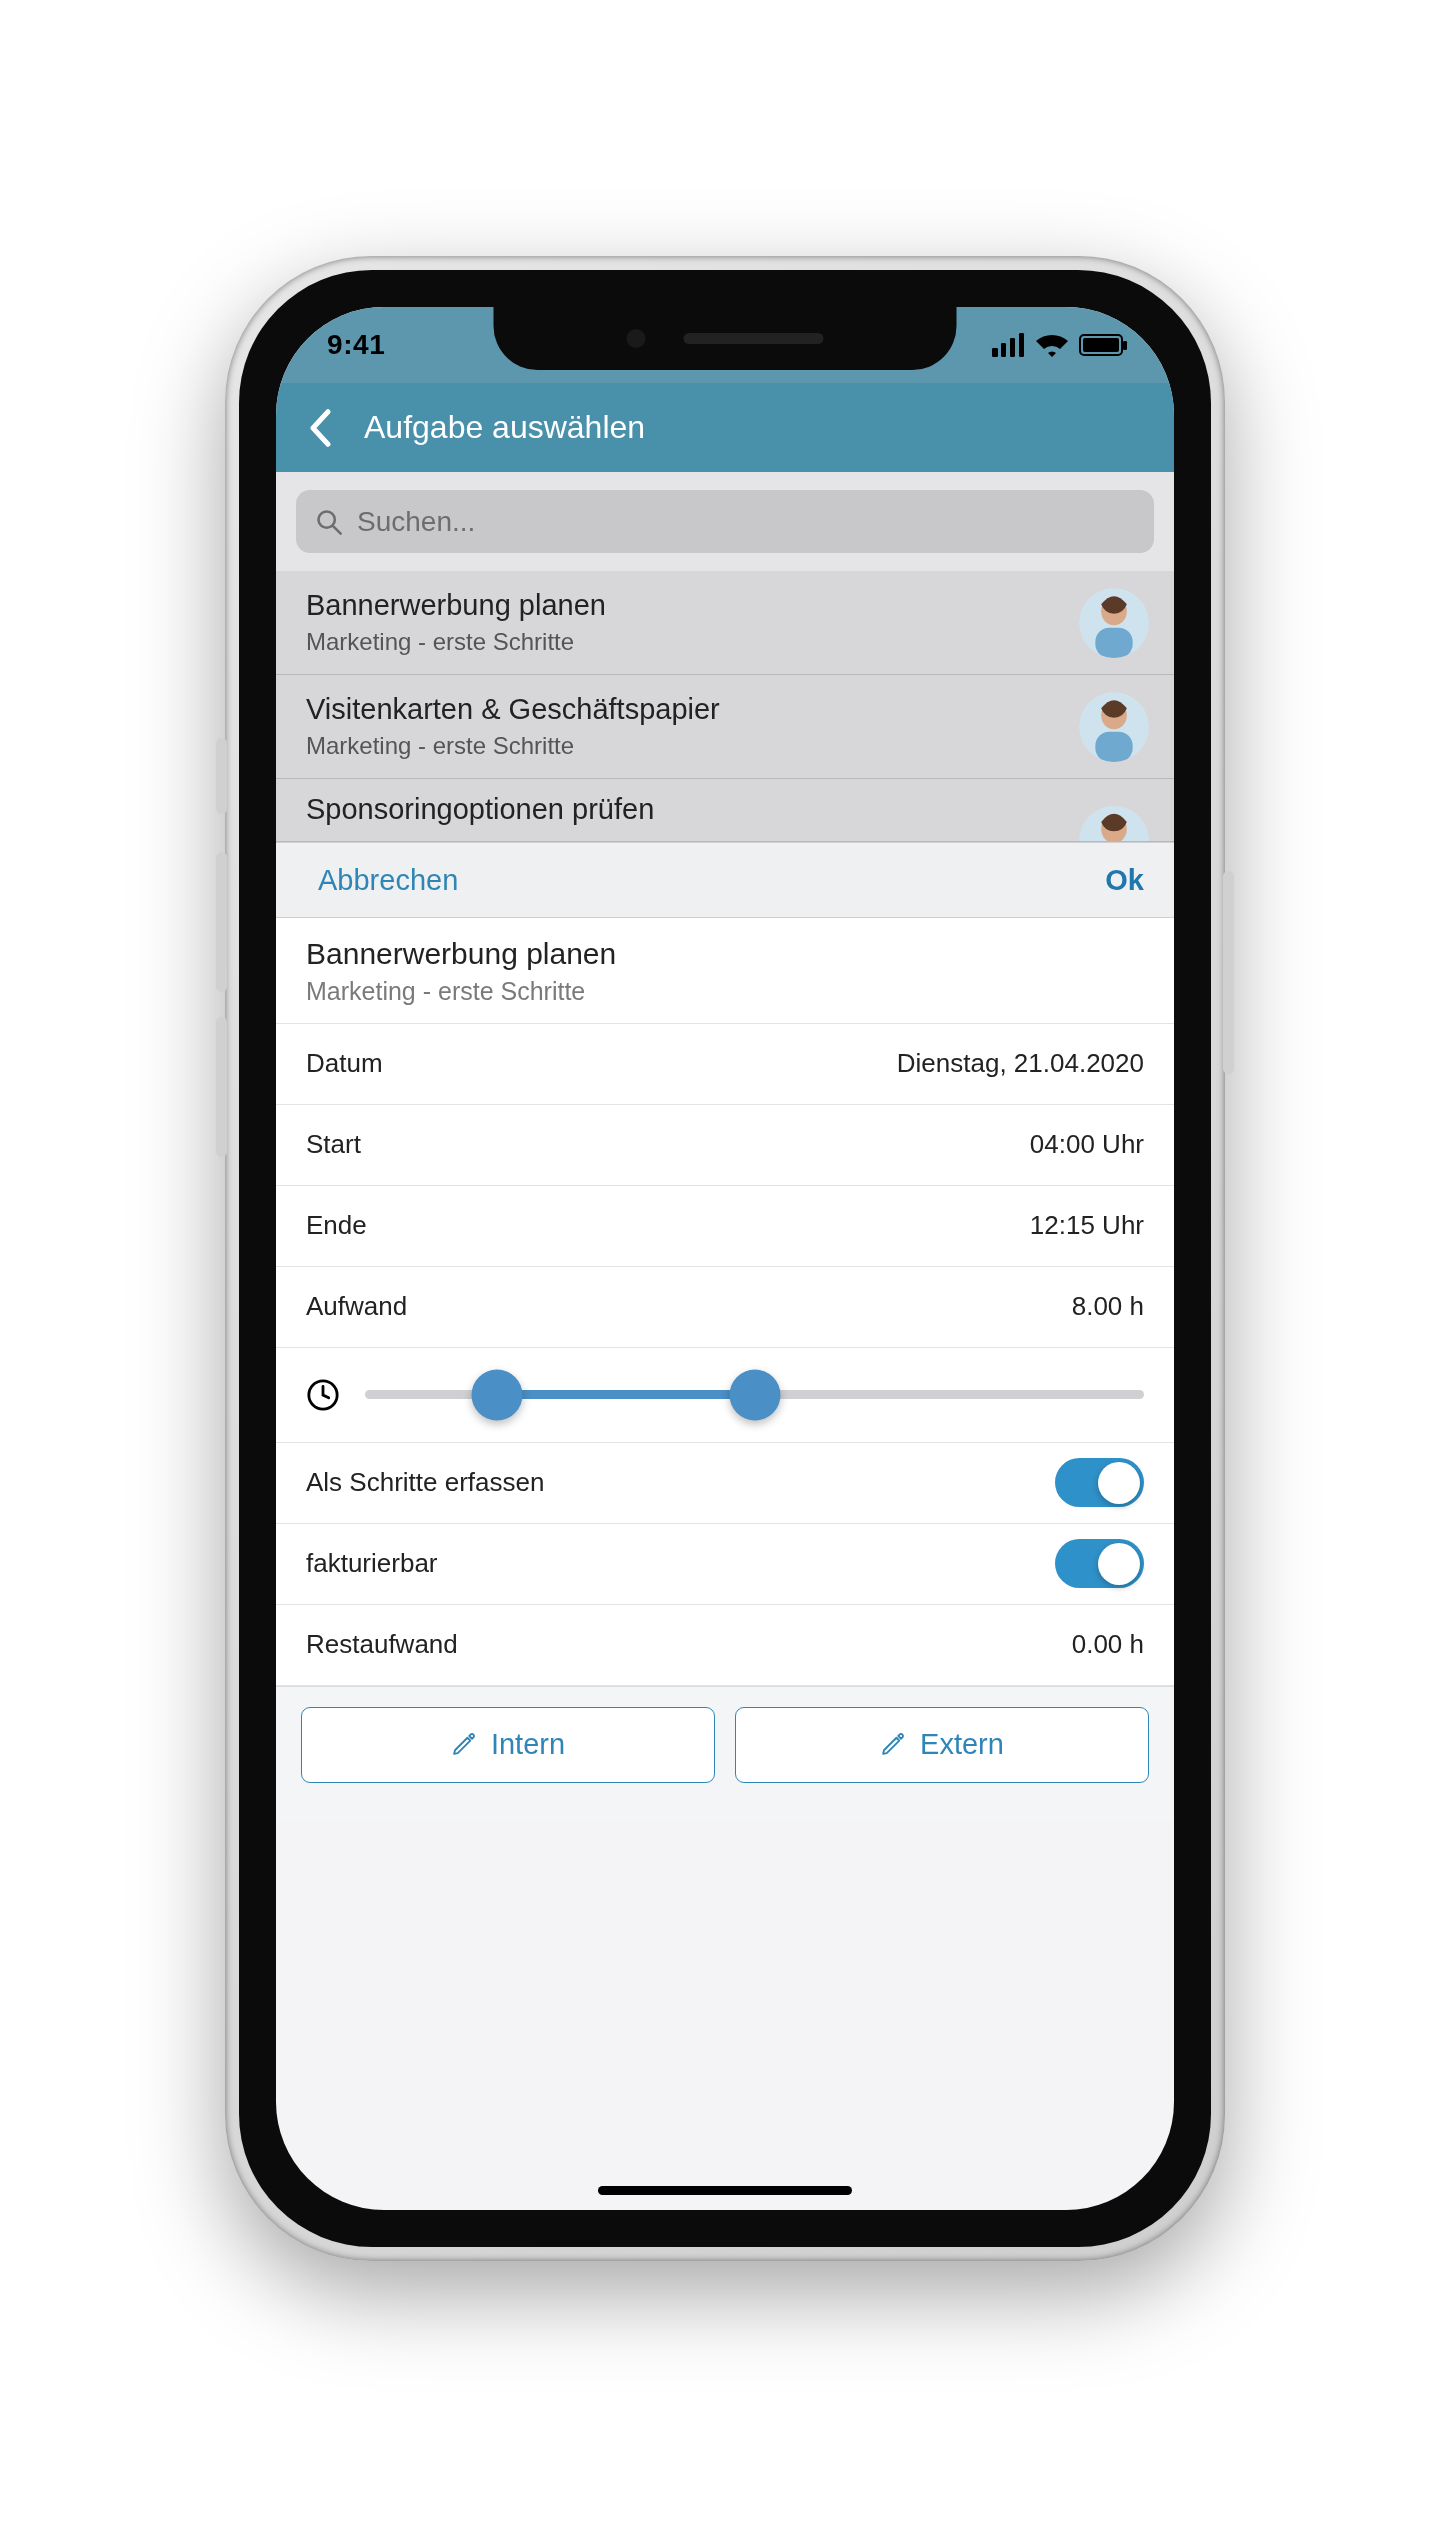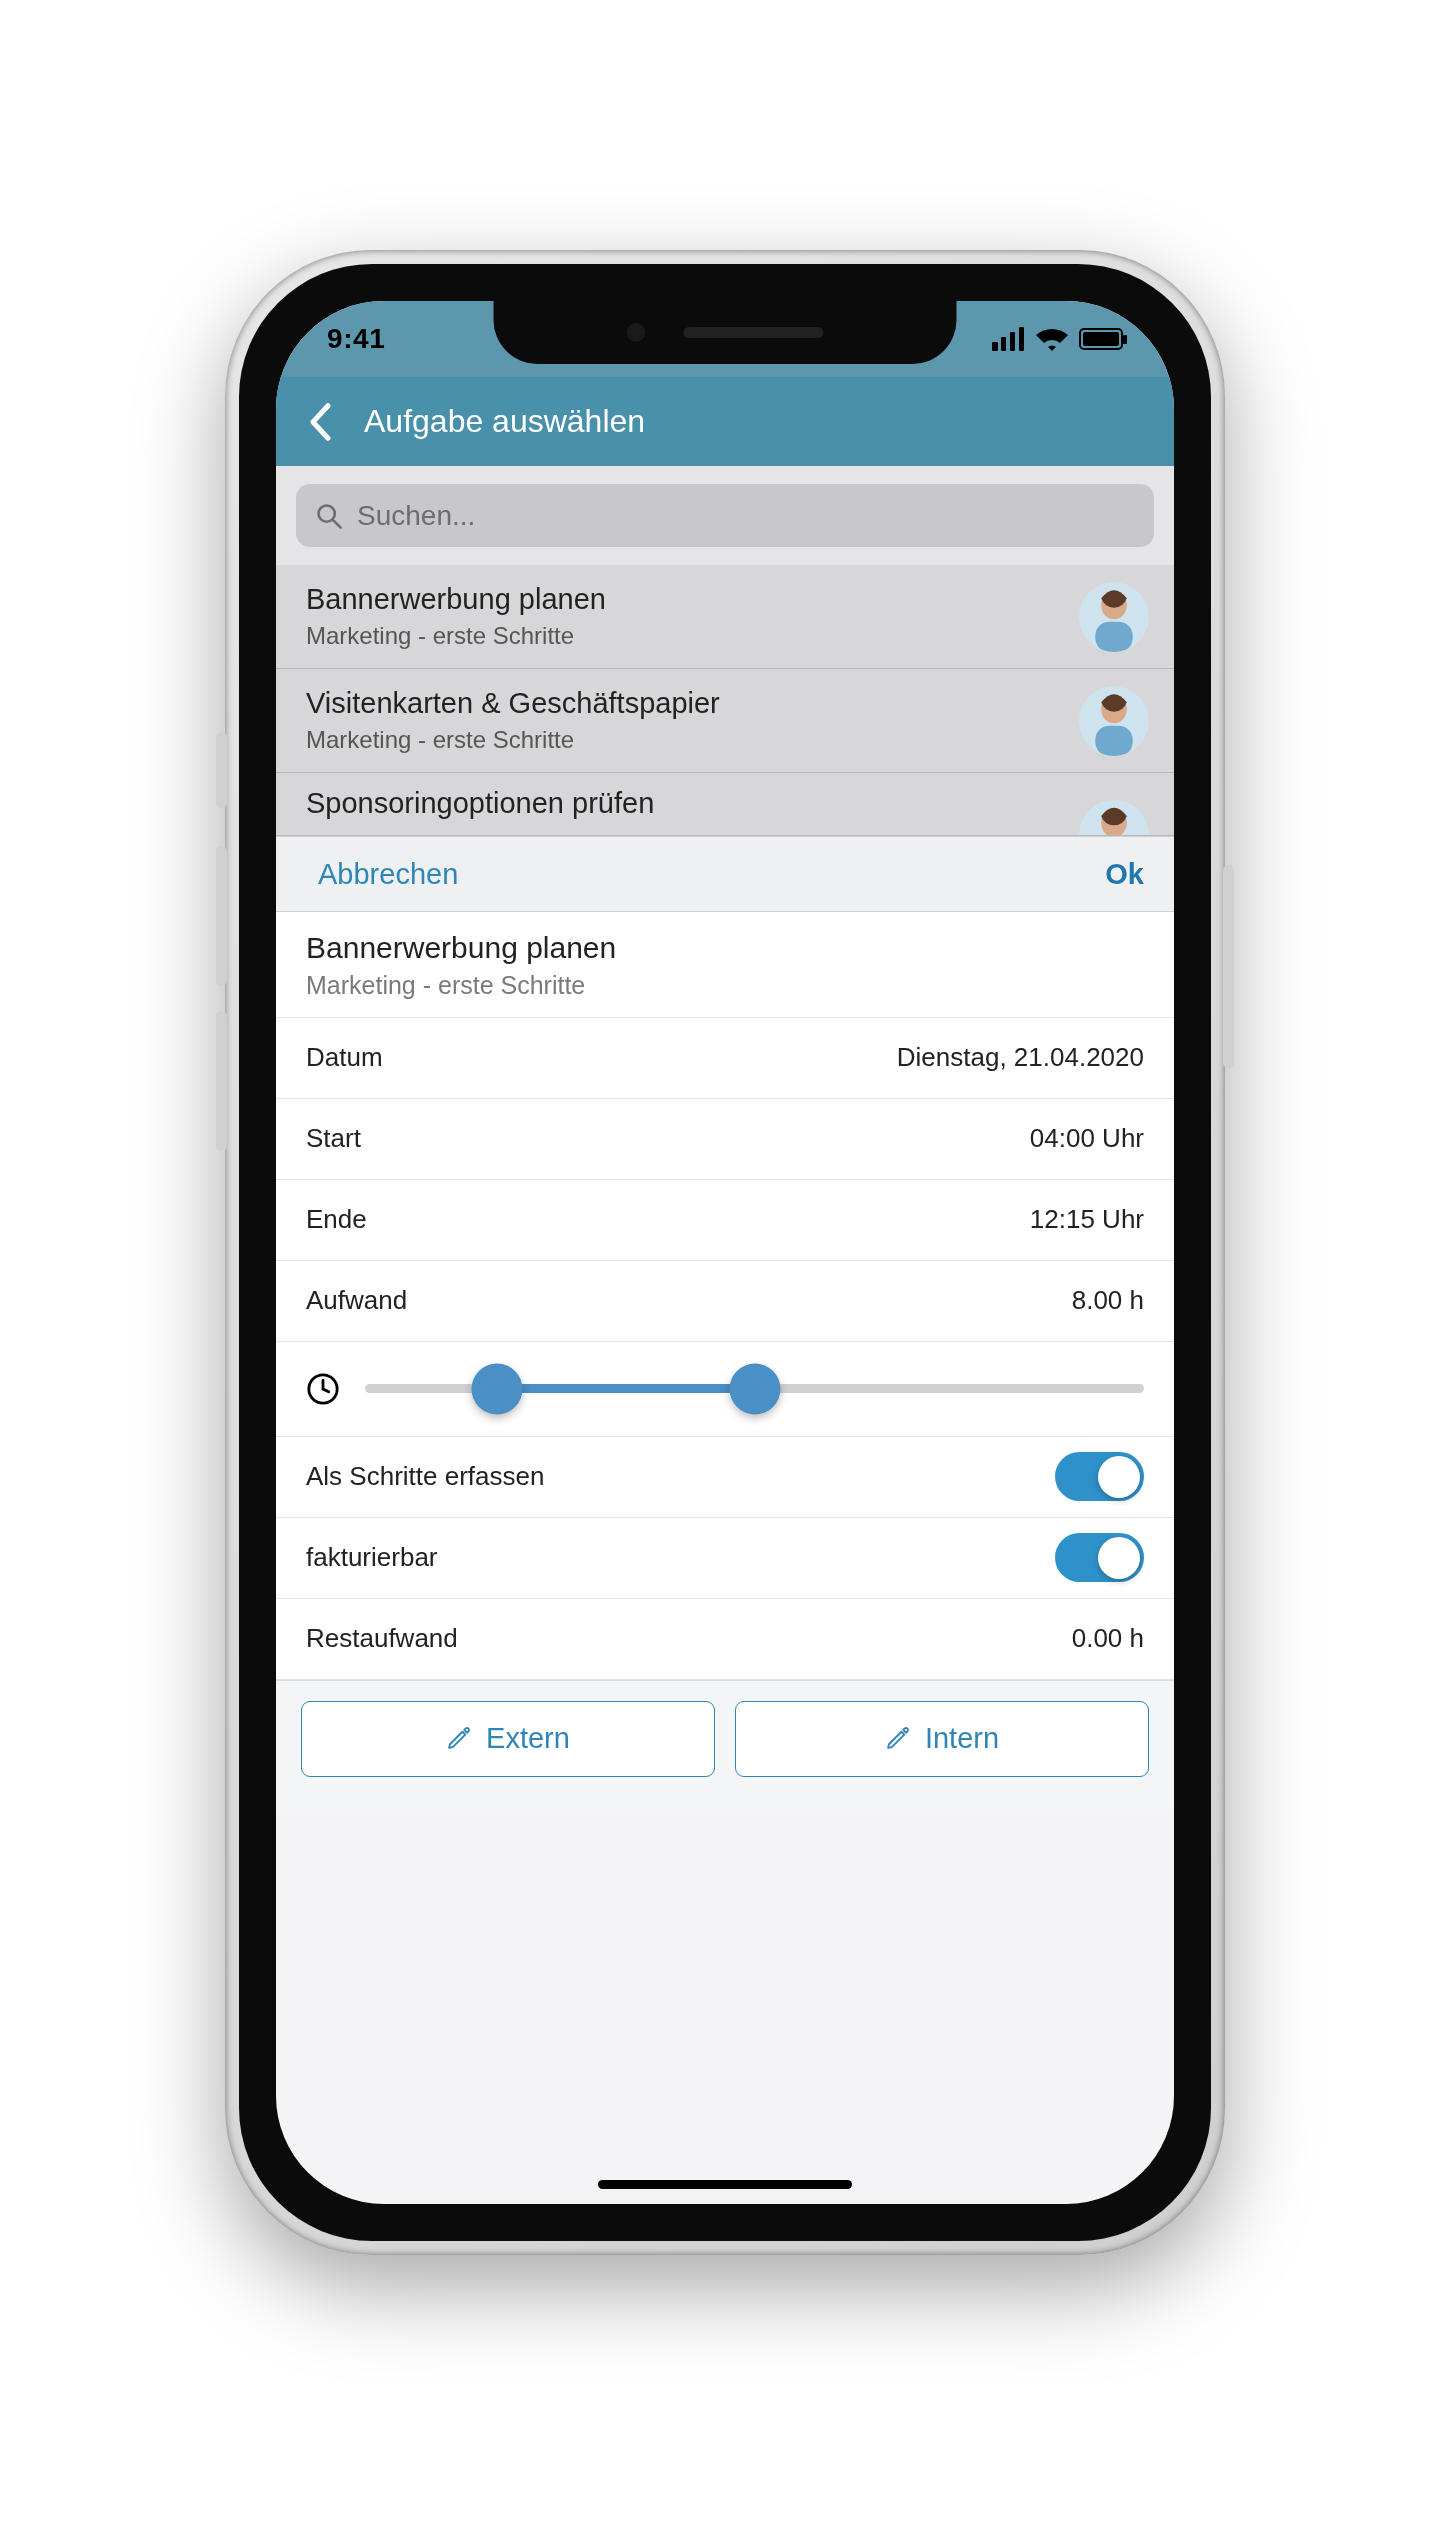--- a/index.html
+++ b/index.html
@@ -2,21 +2,21 @@
 <html style="font-size:10px"><head>
 <meta charset="utf-8">
 <style>
   * { box-sizing: border-box; margin: 0; padding: 0; }
   html, body { width: 1450px; height: 2538px; background: #ffffff; font-family: -apple-system, "Helvetica Neue", Arial, sans-serif; }
 
   
   .stage { position: relative; width: 1450px; height: 2538px; }
   .phone {
     position: absolute;
-    left: 225px; top: 250px;
+    left: 225px; top: 256px;
     width: 1000px; height: 2005px;
     border-radius: 146px;
     background: linear-gradient(135deg,#e6e6e6,#cfcfcf);
     box-shadow: 0 32px 89px rgba(0,0,0,.35), inset 0 0 7.6px rgba(0,0,0,.5);
   }
   .phone-bezel {
     position: absolute; inset: 14px;
     border-radius: 133px;
     background: #0b0b0b;
   }
@@ -313,27 +313,27 @@
             <span>Restaufwand</span>
             <span class="val">0.00 h</span>
           </div>
         </div>
 
         <div class="footer">
           <div class="fbtn">
             <svg class="ic" width="25" height="25" viewBox="0 0 24 24">
               <path d="M3 21l3.5-.8 12-12-2.7-2.7-12 12L3 21zM17.5 3.8l2.7 2.7 1.3-1.3a1.9 1.9 0 000-2.7 1.9 1.9 0 00-2.7 0l-1.3 1.3z" fill="none" stroke="#2f86b6" stroke-width="1.8" stroke-linejoin="round"></path>
             </svg>
-            <span>Extern</span>
+            <span>Intern</span>
           </div>
           <div class="fbtn">
             <svg class="ic" width="25" height="25" viewBox="0 0 24 24">
               <path d="M3 21l3.5-.8 12-12-2.7-2.7-12 12L3 21zM17.5 3.8l2.7 2.7 1.3-1.3a1.9 1.9 0 000-2.7 1.9 1.9 0 00-2.7 0l-1.3 1.3z" fill="none" stroke="#2f86b6" stroke-width="1.8" stroke-linejoin="round"></path>
             </svg>
-            <span>Intern</span>
+            <span>Extern</span>
           </div>
         </div>
 
         <div class="home-ind"></div>
       </div>
     </div>
   </div>
 </div>
 
 

